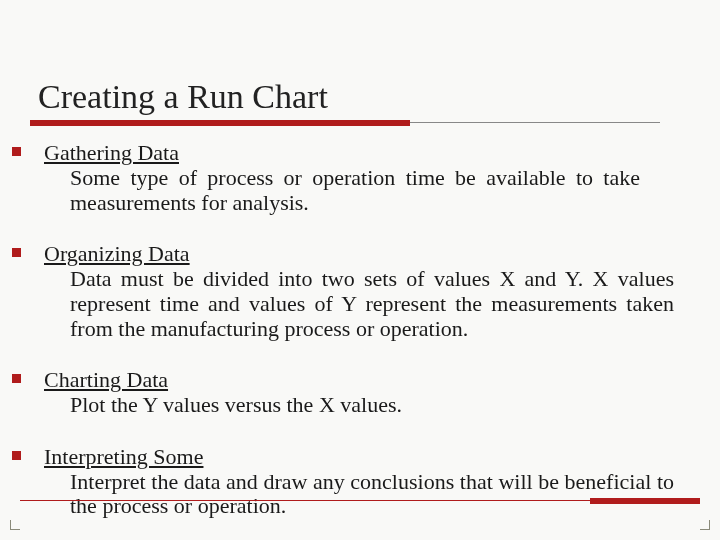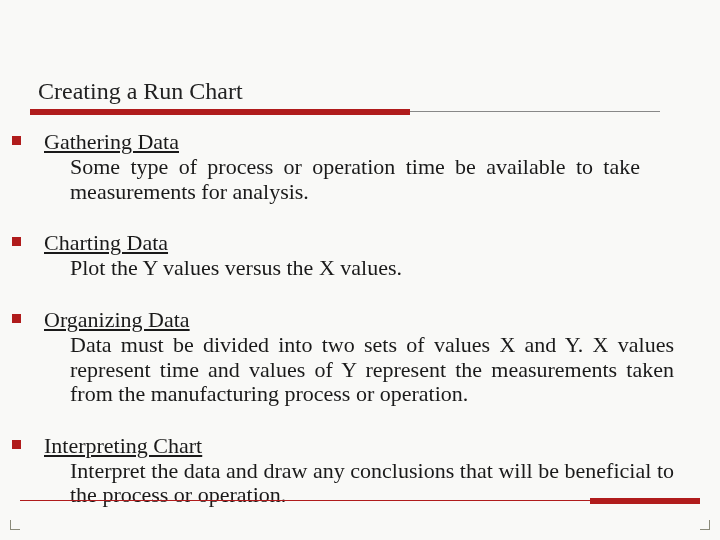--- a/index.html
+++ b/index.html
@@ -9,21 +9,21 @@
     background: #f9f9f7;
     font-family: Garamond, "Times New Roman", Georgia, serif;
     color: #1a1a1a;
     position: relative;
     overflow: hidden;
   }
   .slide {
     padding: 78px 40px 30px 10px;
   }
   .title {
-    font-size: 24px;
+    font-size: 34px;
     font-weight: normal;
     margin-left: 28px;
     margin-bottom: 4px;
     color: #222;
   }
   .title-rule {
     position: relative;
     height: 6px;
     margin-bottom: 14px;
   }
@@ -118,31 +118,31 @@
   <div class="title-rule"></div>
 
   <ul class="bullets">
     <li>
       <span class="bullet-mark"></span>
       <div class="item-heading">Gathering Data</div>
       <div class="item-body narrow">Some type of process or operation time be available to take measurements for analysis.</div>
     </li>
     <li>
       <span class="bullet-mark"></span>
+      <div class="item-heading">Organizing Data</div>
+      <div class="item-body">Data must be divided into two sets of values X and Y. X values represent time and values of Y represent the measurements taken from the manufacturing process or operation.</div>
+    </li>
+    <li>
+      <span class="bullet-mark"></span>
       <div class="item-heading">Charting Data</div>
       <div class="item-body">Plot the Y values versus the X values.</div>
     </li>
     <li>
       <span class="bullet-mark"></span>
-      <div class="item-heading">Organizing Data</div>
-      <div class="item-body">Data must be divided into two sets of values X and Y. X values represent time and values of Y represent the measurements taken from the manufacturing process or operation.</div>
-    </li>
-    <li>
-      <span class="bullet-mark"></span>
-      <div class="item-heading">Interpreting Chart</div>
+      <div class="item-heading">Interpreting Some</div>
       <div class="item-body">Interpret the data and draw any conclusions that will be beneficial to the process or operation.</div>
     </li>
   </ul>
 </div>
 
 <div class="footer-rule"></div>
 <div class="corner bl"></div>
 <div class="corner br"></div>
 
 </body></html>

